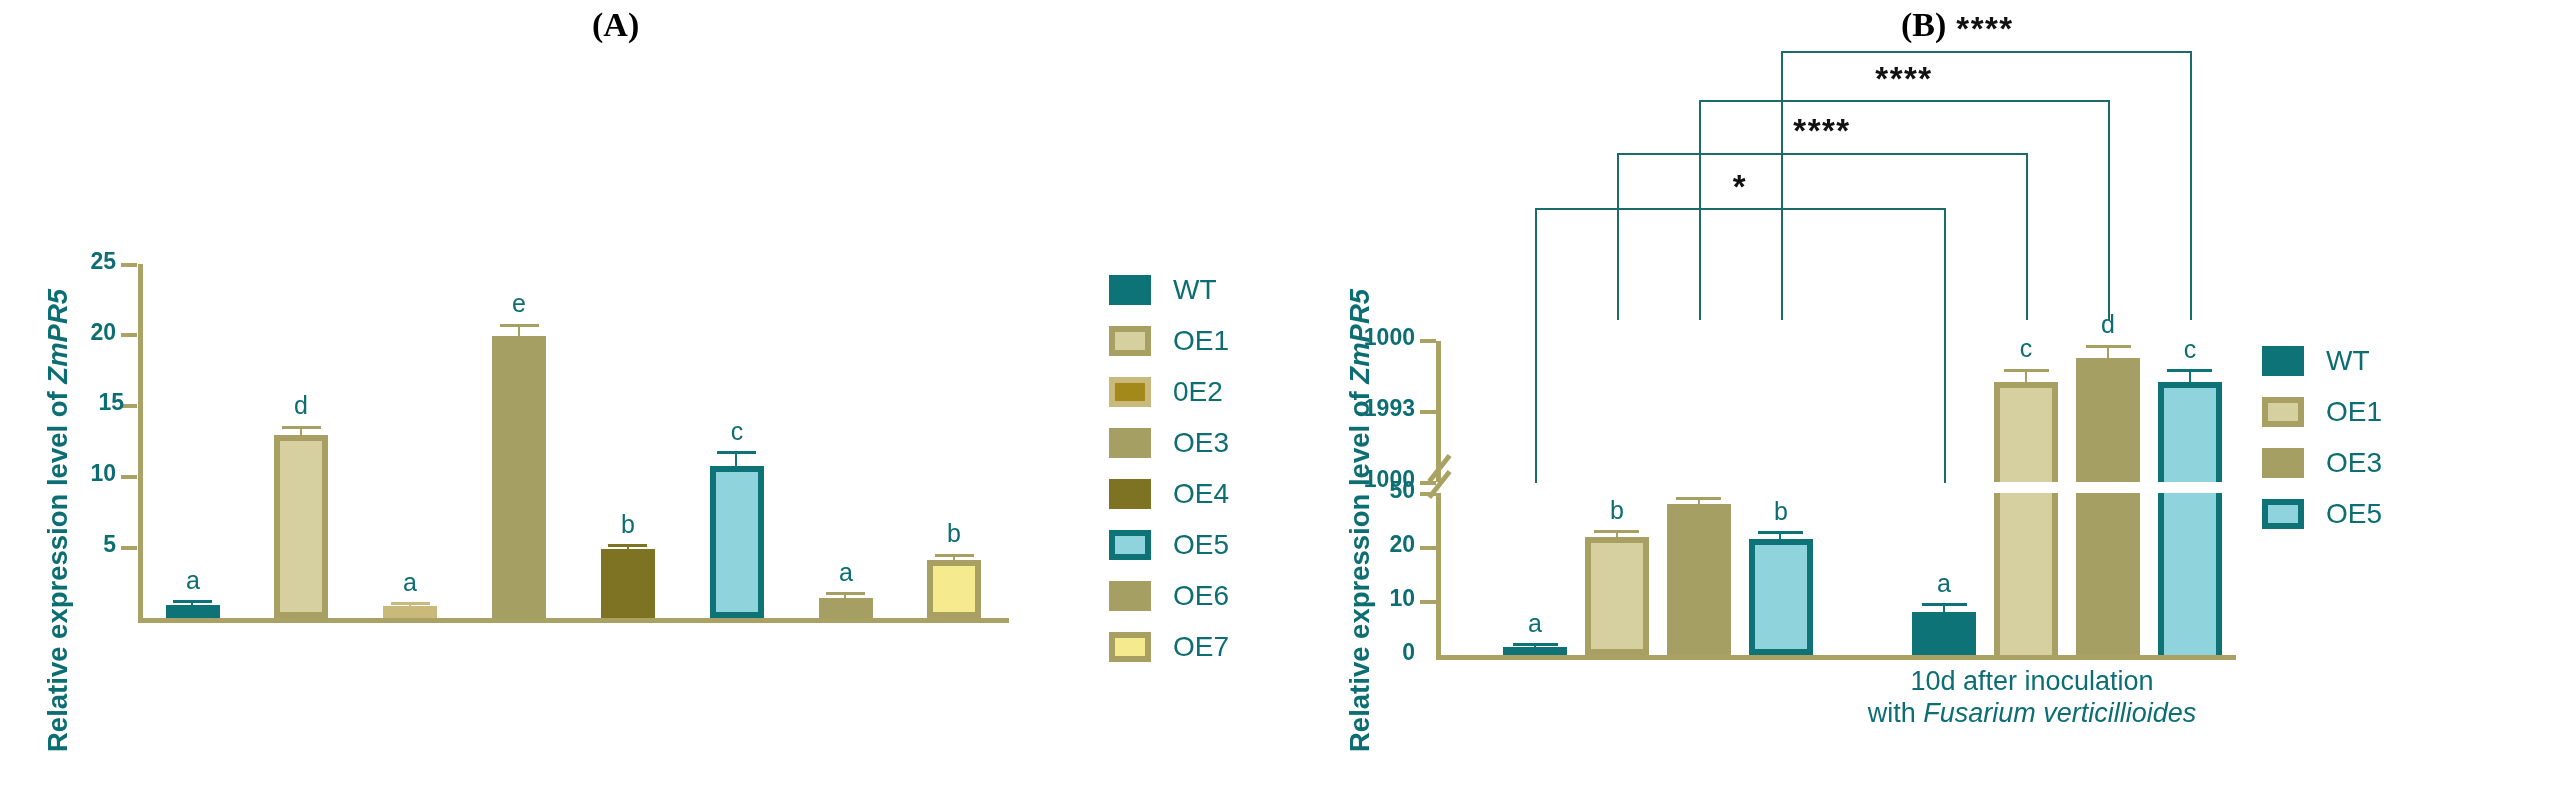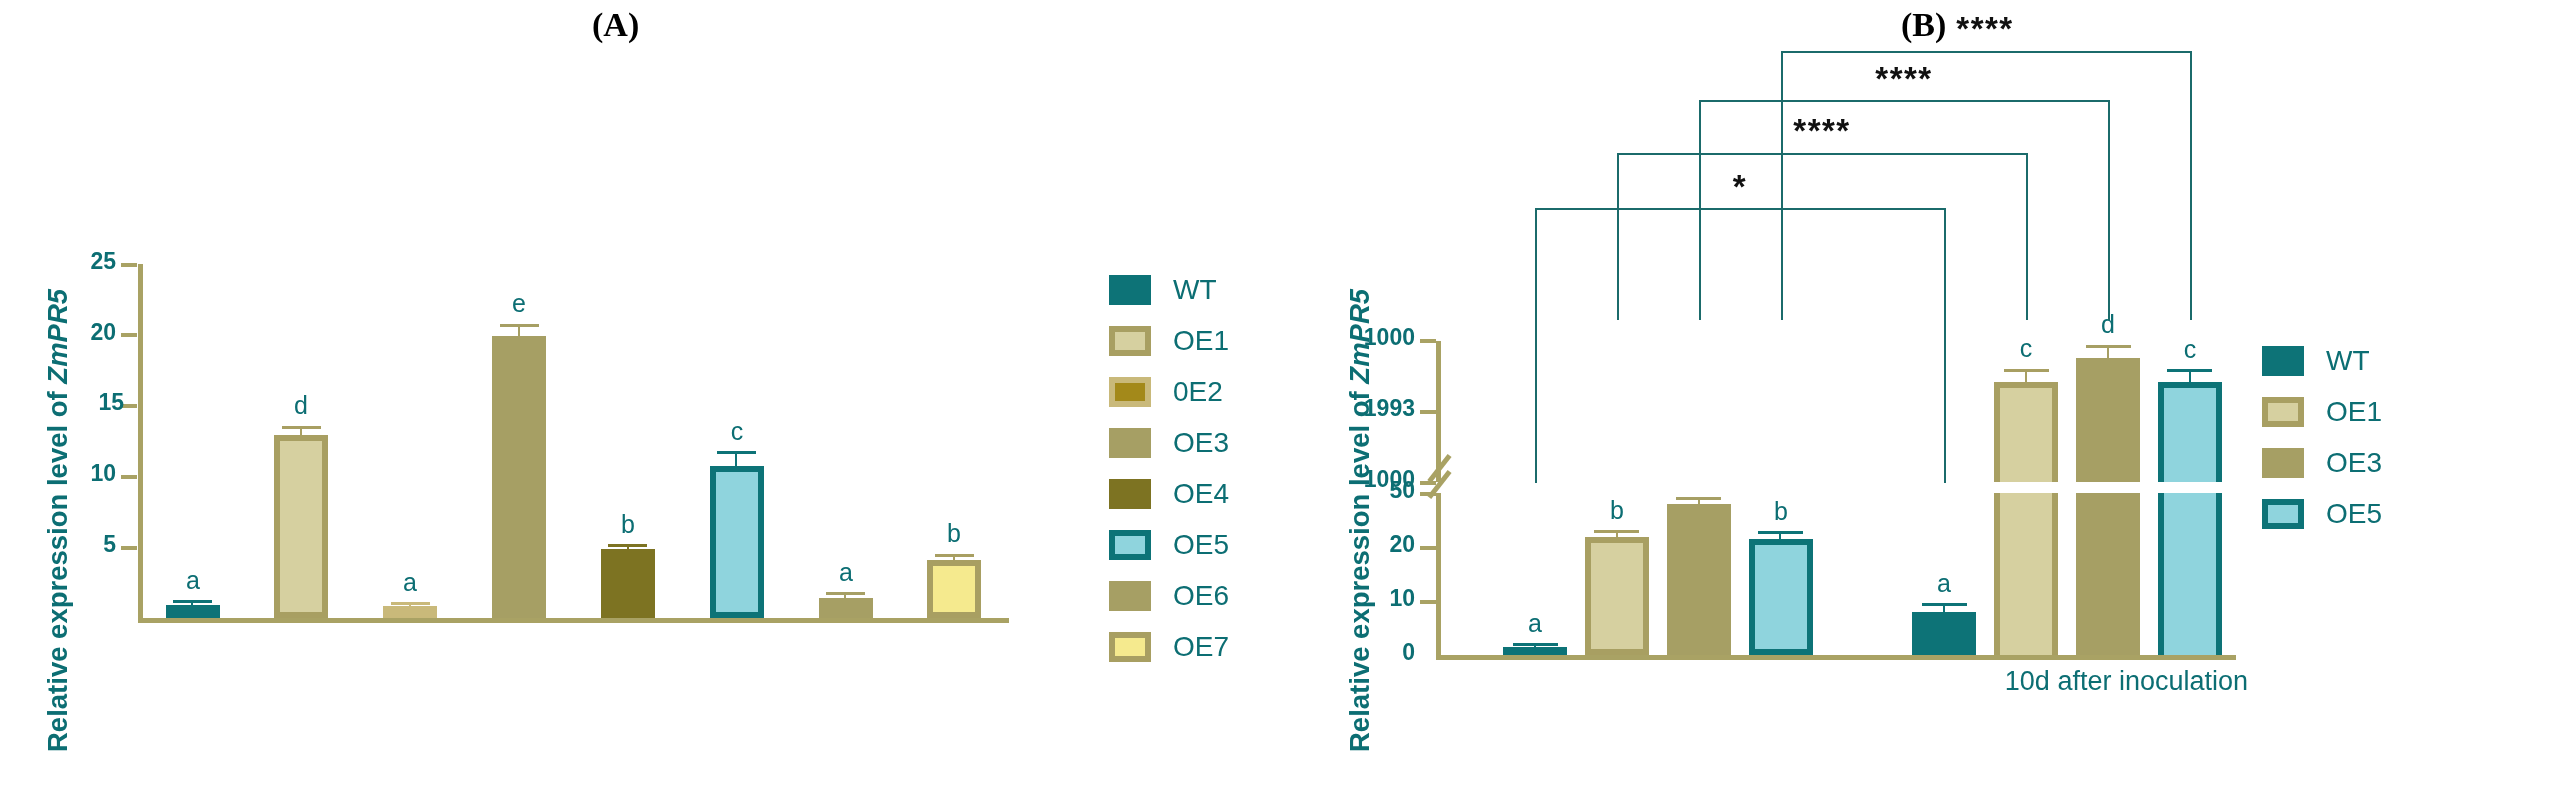--- a/index.html
+++ b/index.html
@@ -310,22 +310,23 @@
           <div class="sig-stars" style="left:557px; top:60px; width:164px;">****</div>
         </div>
         <div class="sig-bracket" style="left:0px; top:0px; width:100%; height:100%;">
           <div class="hbar" style="left:516px; top:51px; width:409px;"></div>
           <div class="vleft" style="left:516px; top:51px; height:269px;"></div>
           <div class="vright" style="left:925px; top:51px; height:269px;"></div>
           <div class="sig-stars" style="left:638px; top:10.4px; width:164px;">****</div>
         </div>
       </div>
 
-    <div class="xcat-label" style="left:551px; top:666px; width:432px;text-align:right;">
+    <div class="xcat-label" style="left:551px; top:666px; width:432px;">
       <div>10d after inoculation</div>
+      <div><span>with </span><i>Fusarium verticillioides</i></div>
     </div>
 
     <div class="legend" id="b-legend" style="left:997px; top:335px;">
         <div class="legend-row">
           <div class="legend-swatch" style="background:#0d7377;"></div>
           <div class="legend-label">WT</div>
         </div>
         <div class="legend-row">
           <div class="legend-swatch" style="background:#d6d0a0;border:6px solid #a89f62;"></div>
           <div class="legend-label">OE1</div>

